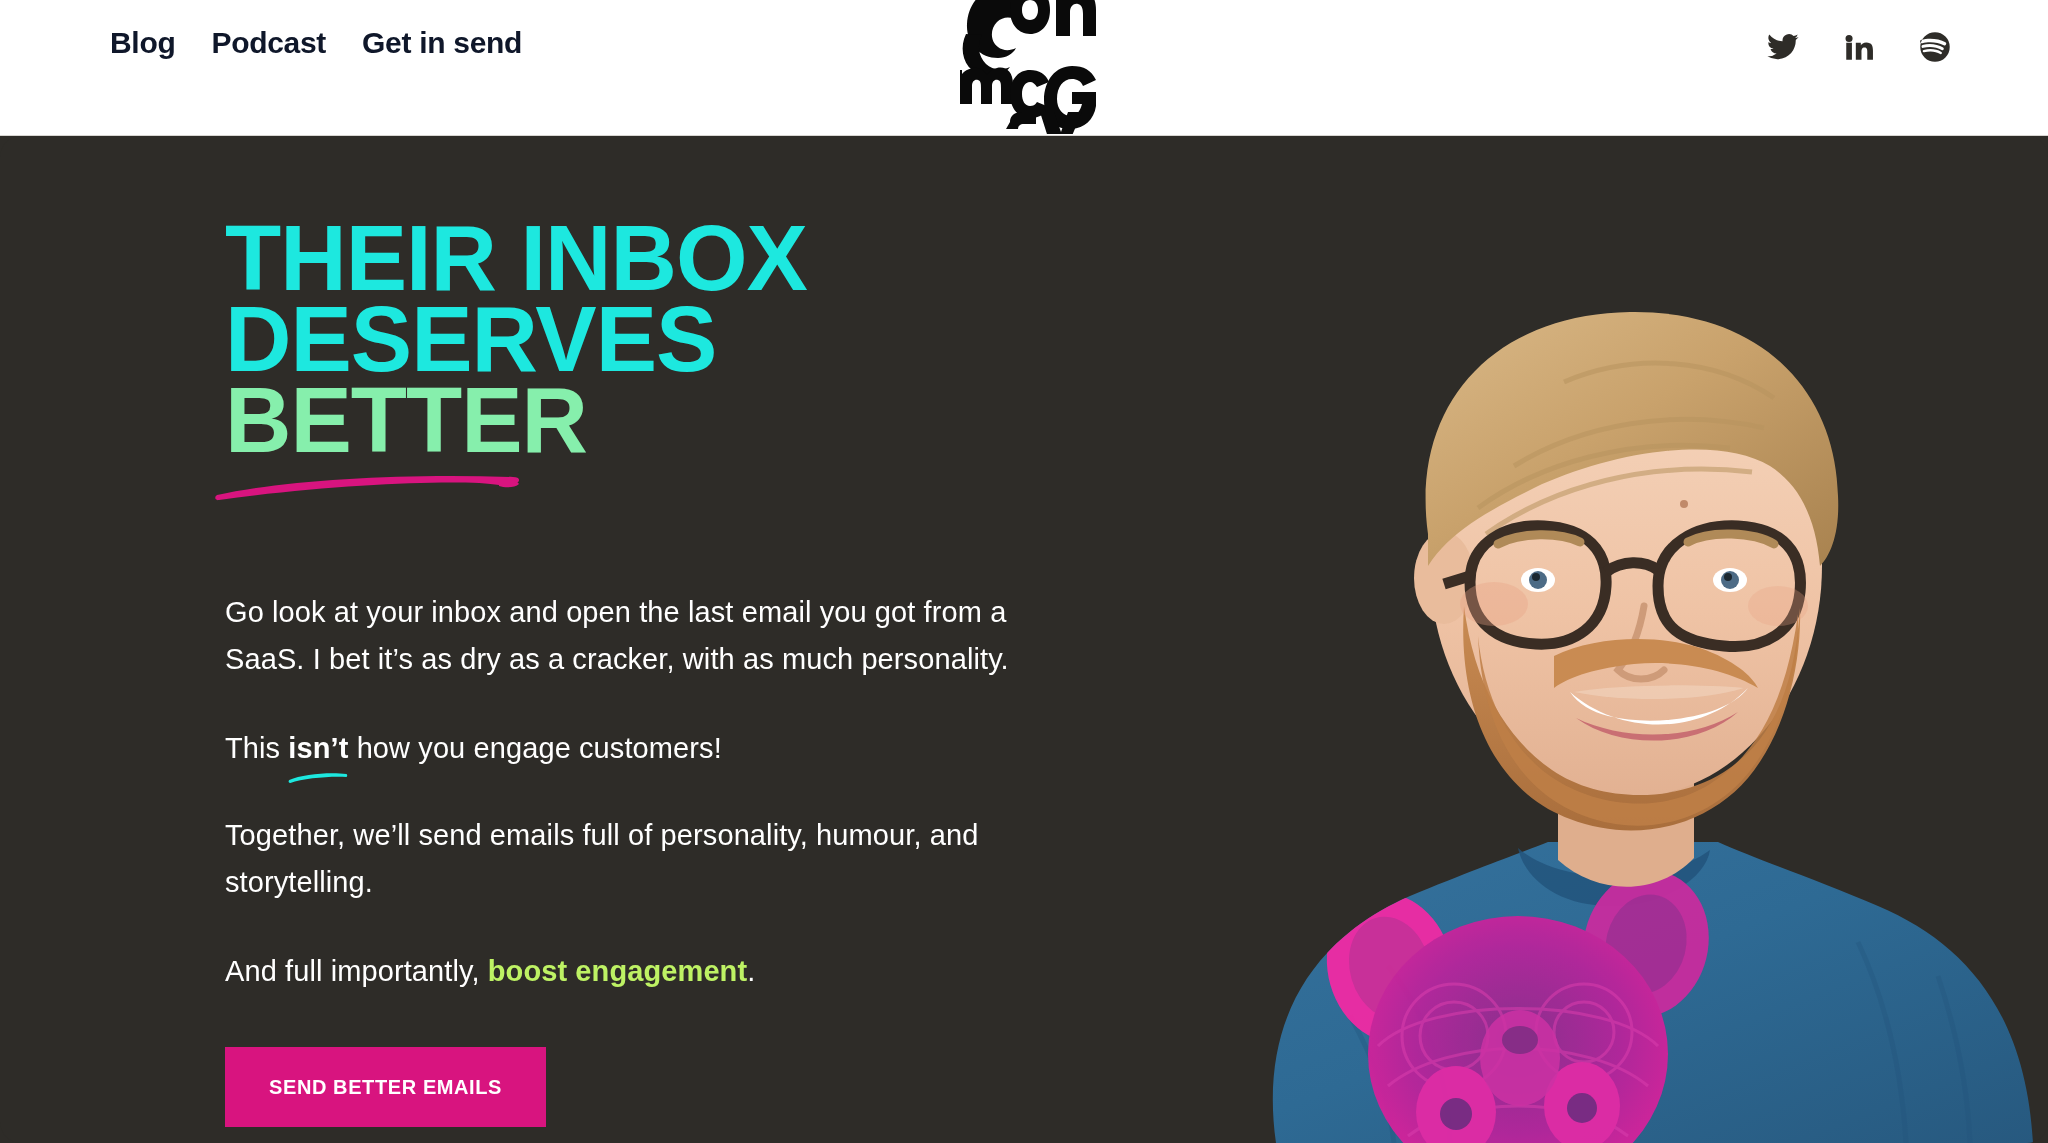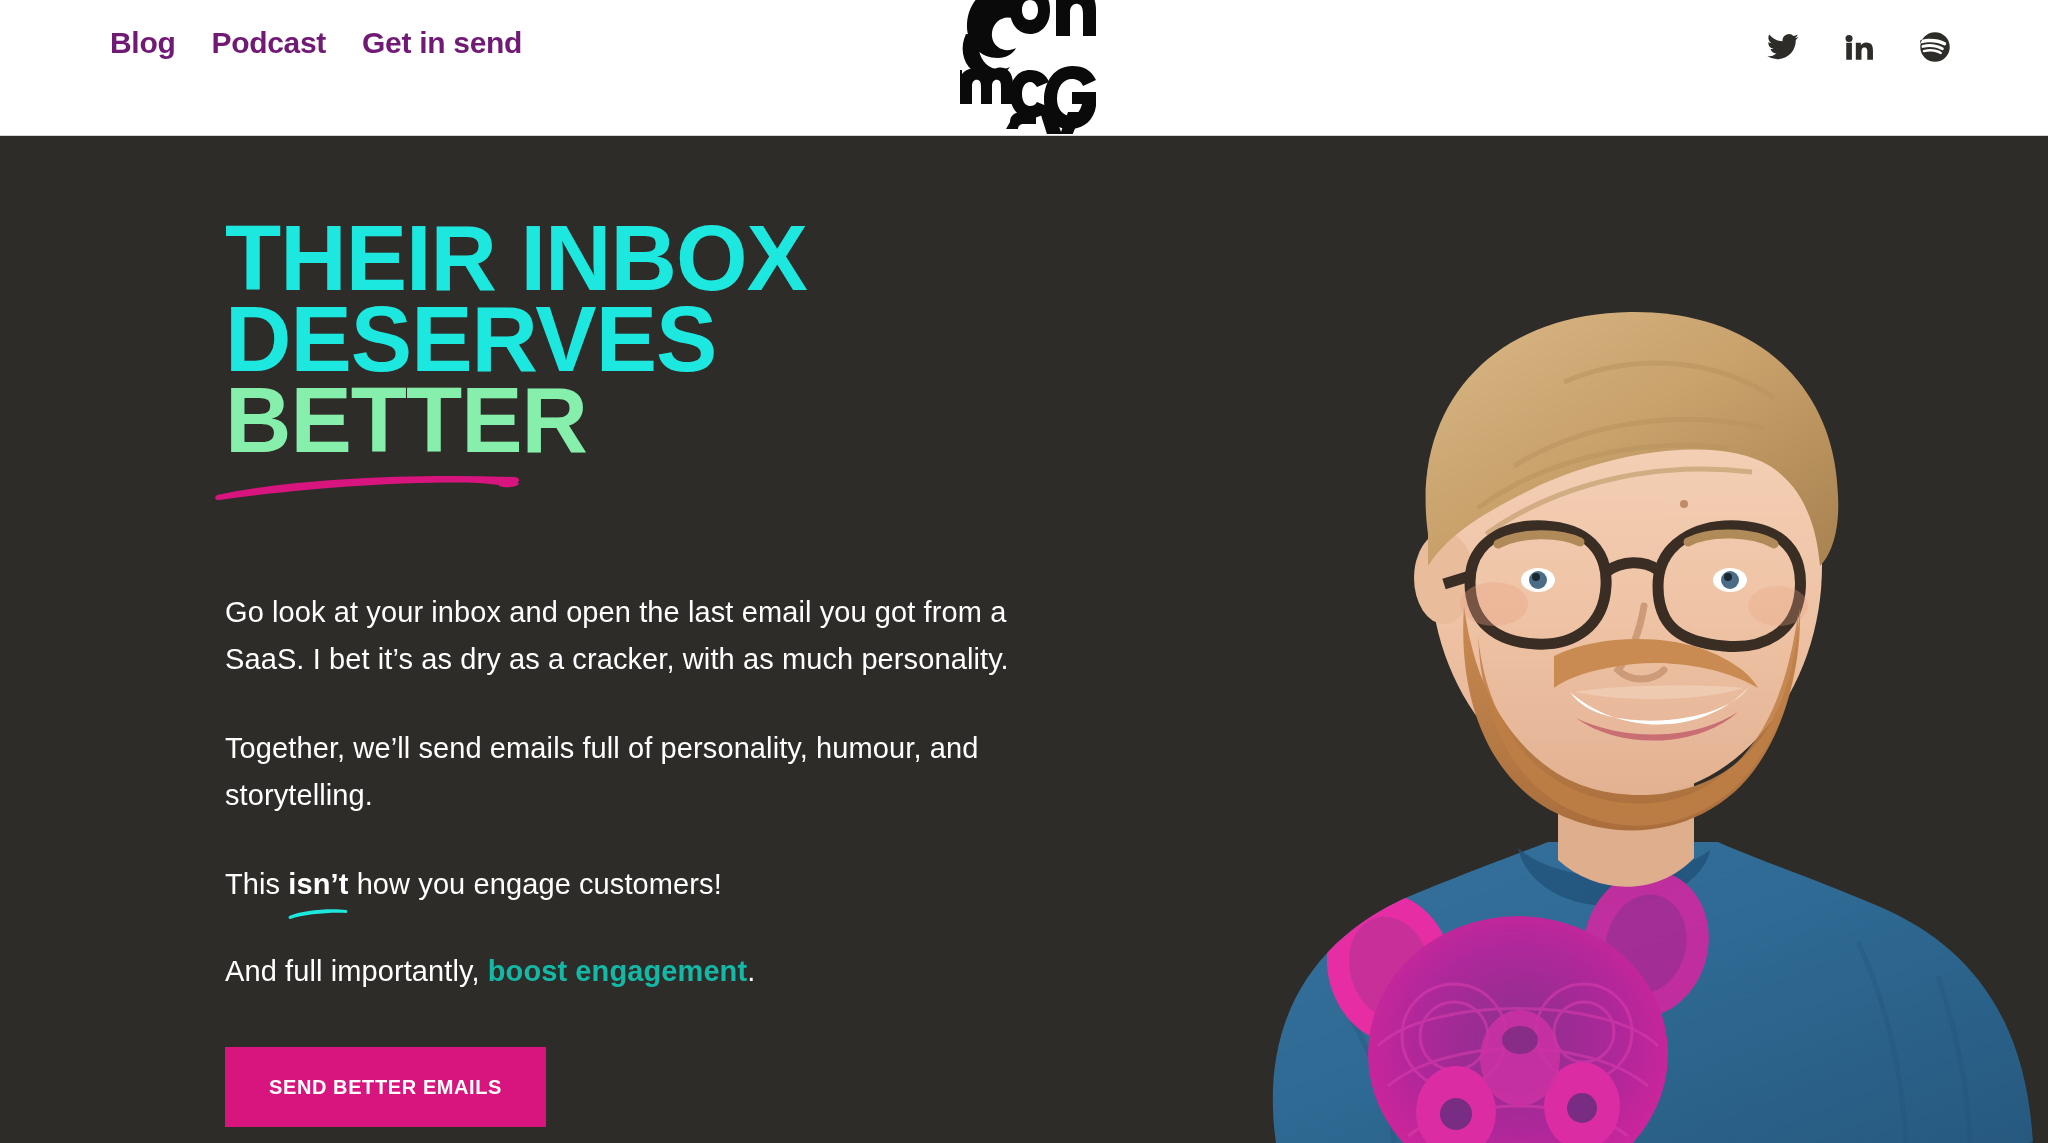--- a/index.html
+++ b/index.html
@@ -22,21 +22,21 @@
     z-index:30;
   }
   .nav {
     position:absolute; left:110px; top:28px;
     display:flex; align-items:center; gap:36px;
   }
   .nav-link {
     font-size:30px;
     font-weight:700;
     letter-spacing:-0.3px;
-    color:#701a75;
+    color:#0f172a;
     text-decoration:none;
     line-height:1;
     white-space:nowrap;
     cursor:pointer;
     font-stretch:semi-condensed;
   }
 
   .logo-wrap {
     position:absolute;
     left:50%; transform:translateX(-50%);
@@ -129,21 +129,21 @@
     color:#FFFFFF;
     display:inline-block;
   }
   .em-underline .mini-swoosh {
     position:absolute;
     left:0; top:calc(100% - 1px);
     width:100%; height:12px;
   }
   .em-underline .mini-swoosh svg { display:block; width:100%; height:12px; }
 
-  .accent-cyan { color:#14b8a6; font-weight:700; }
+  .accent-cyan { color:#bef264; font-weight:700; }
 
   .cta {
     display:inline-block;
     margin-top:52px;
     background:#D8147F;
     color:#FFFFFF;
     border:none;
     padding:30px 44px;
     font-size:20px;
     font-weight:700;
@@ -365,30 +365,30 @@
               <path d="M286 12 C296 12 304 14 306 17 C302 21 292 21 286 19 Z" fill="#D8147F"></path>
             </svg>
           </span>
         </span>
       </h1>
 
       <div class="body-copy">
 
         <p class="para">Go look at your inbox and open the last email you got from a SaaS. I bet it’s as dry as a cracker, with as much personality.</p>
 
-        <p class="para">Together, we’ll send emails full of personality, humour, and storytelling.</p>
-
         <p class="para tight">
           <span>This </span><span class="em-underline"><span>isn’t</span><span class="mini-swoosh">
                 <svg viewBox="0 0 100 12" preserveAspectRatio="none" aria-hidden="true">
                   <path d="M2 9 C24 3 70 1 97 3 C99 3 99 6 97 6 C72 5 26 7 4 12 C1 12 0 10 2 9 Z" fill="#1DE8DF"></path>
                 </svg>
               </span></span><span> how you engage customers!</span>
         </p>
 
+        <p class="para">Together, we’ll send emails full of personality, humour, and storytelling.</p>
+
         <p class="para">
           <span>And full importantly, </span><span class="accent-cyan">boost engagement</span><span>.</span>
         </p>
 
         <button class="cta" type="button">SEND BETTER EMAILS</button>
       </div>
     </div>
 
   </section>
 </div>

